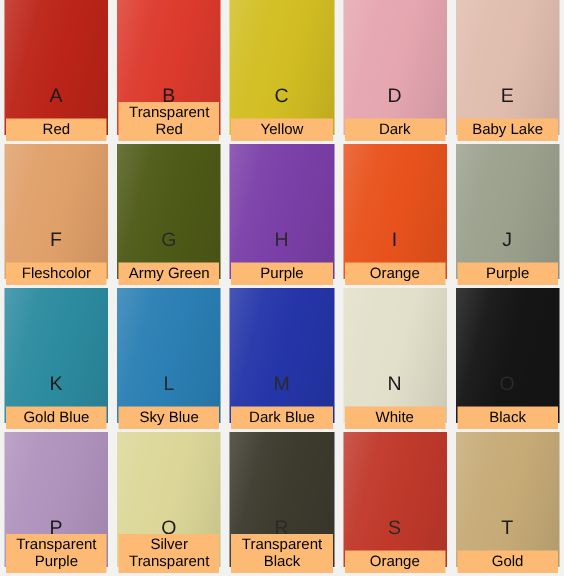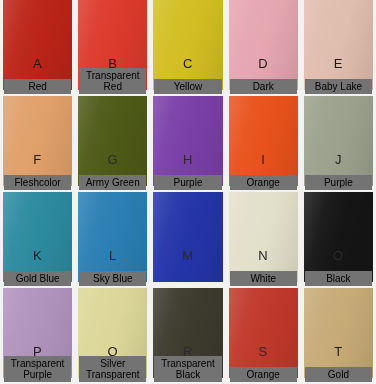--- a/index.html
+++ b/index.html
@@ -71,21 +71,21 @@
   
   .swatch-letter.on-dark {
     color: #2a2a2a;
   }
 
   .swatch-label {
     position: absolute;
     left: 4px;
     right: 4px;
     bottom: 2px;
-    background: #737373;
+    background: #fdba74;
     color: #000000;
     text-align: center;
     font-size: 10px;
     line-height: 11px;
     padding: 2px 1px;
     box-sizing: border-box;
     z-index: 3;
     white-space: pre-line;
     display: flex;
     align-items: center;
@@ -157,20 +157,21 @@
       <div class="swatch-label">Gold Blue</div>
     </div>
     <div class="swatch-cell">
       <div class="swatch-color" style="background-color: rgb(42, 127, 180);"></div>
       <div class="swatch-letter on-dark">L</div>
       <div class="swatch-label">Sky Blue</div>
     </div>
     <div class="swatch-cell">
       <div class="swatch-color" style="background-color: rgb(36, 53, 168);"></div>
       <div class="swatch-letter on-dark">M</div>
+      <div class="swatch-label">Dark Blue</div>
     </div>
     <div class="swatch-cell">
       <div class="swatch-color" style="background-color: rgb(226, 224, 202);"></div>
       <div class="swatch-letter">N</div>
       <div class="swatch-label">White</div>
     </div>
     <div class="swatch-cell">
       <div class="swatch-color" style="background-color: rgb(21, 21, 21);"></div>
       <div class="swatch-letter on-dark">O</div>
       <div class="swatch-label">Black</div>

